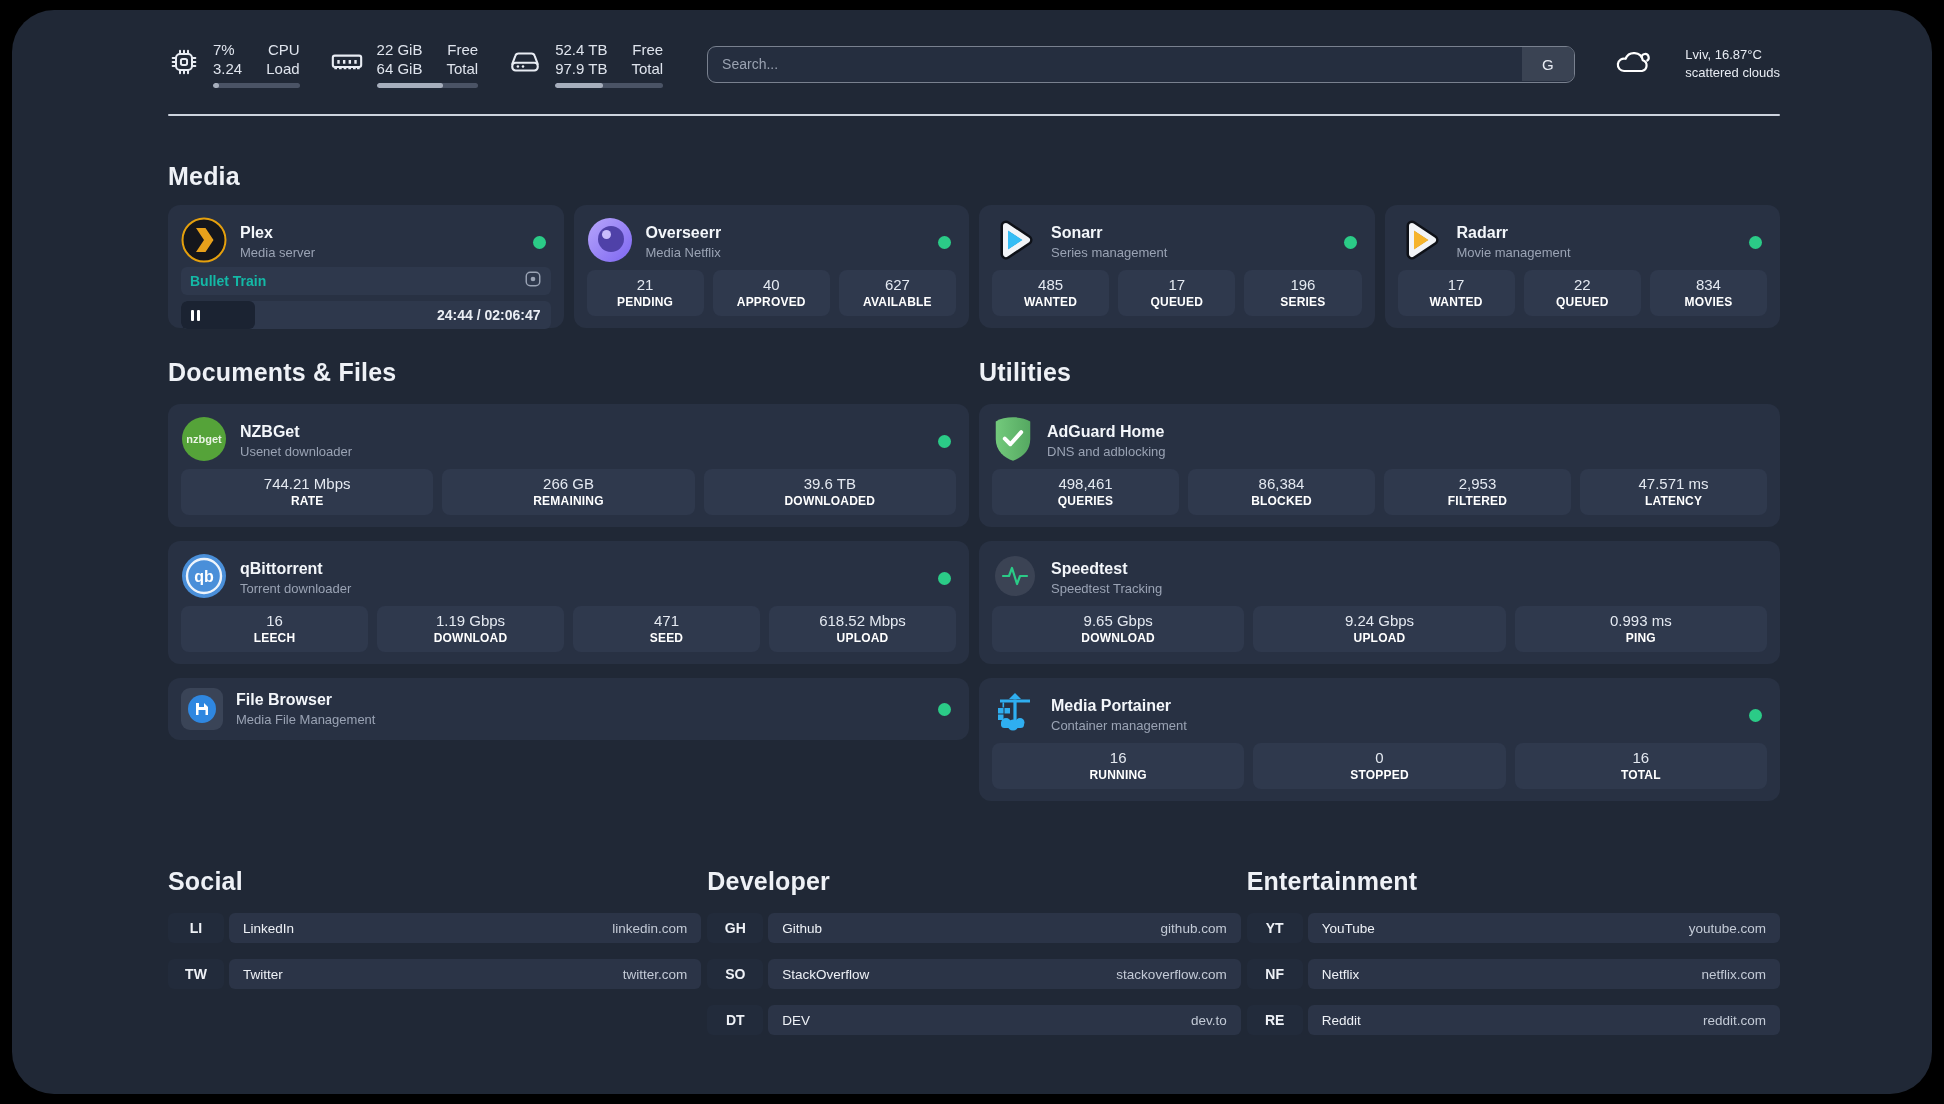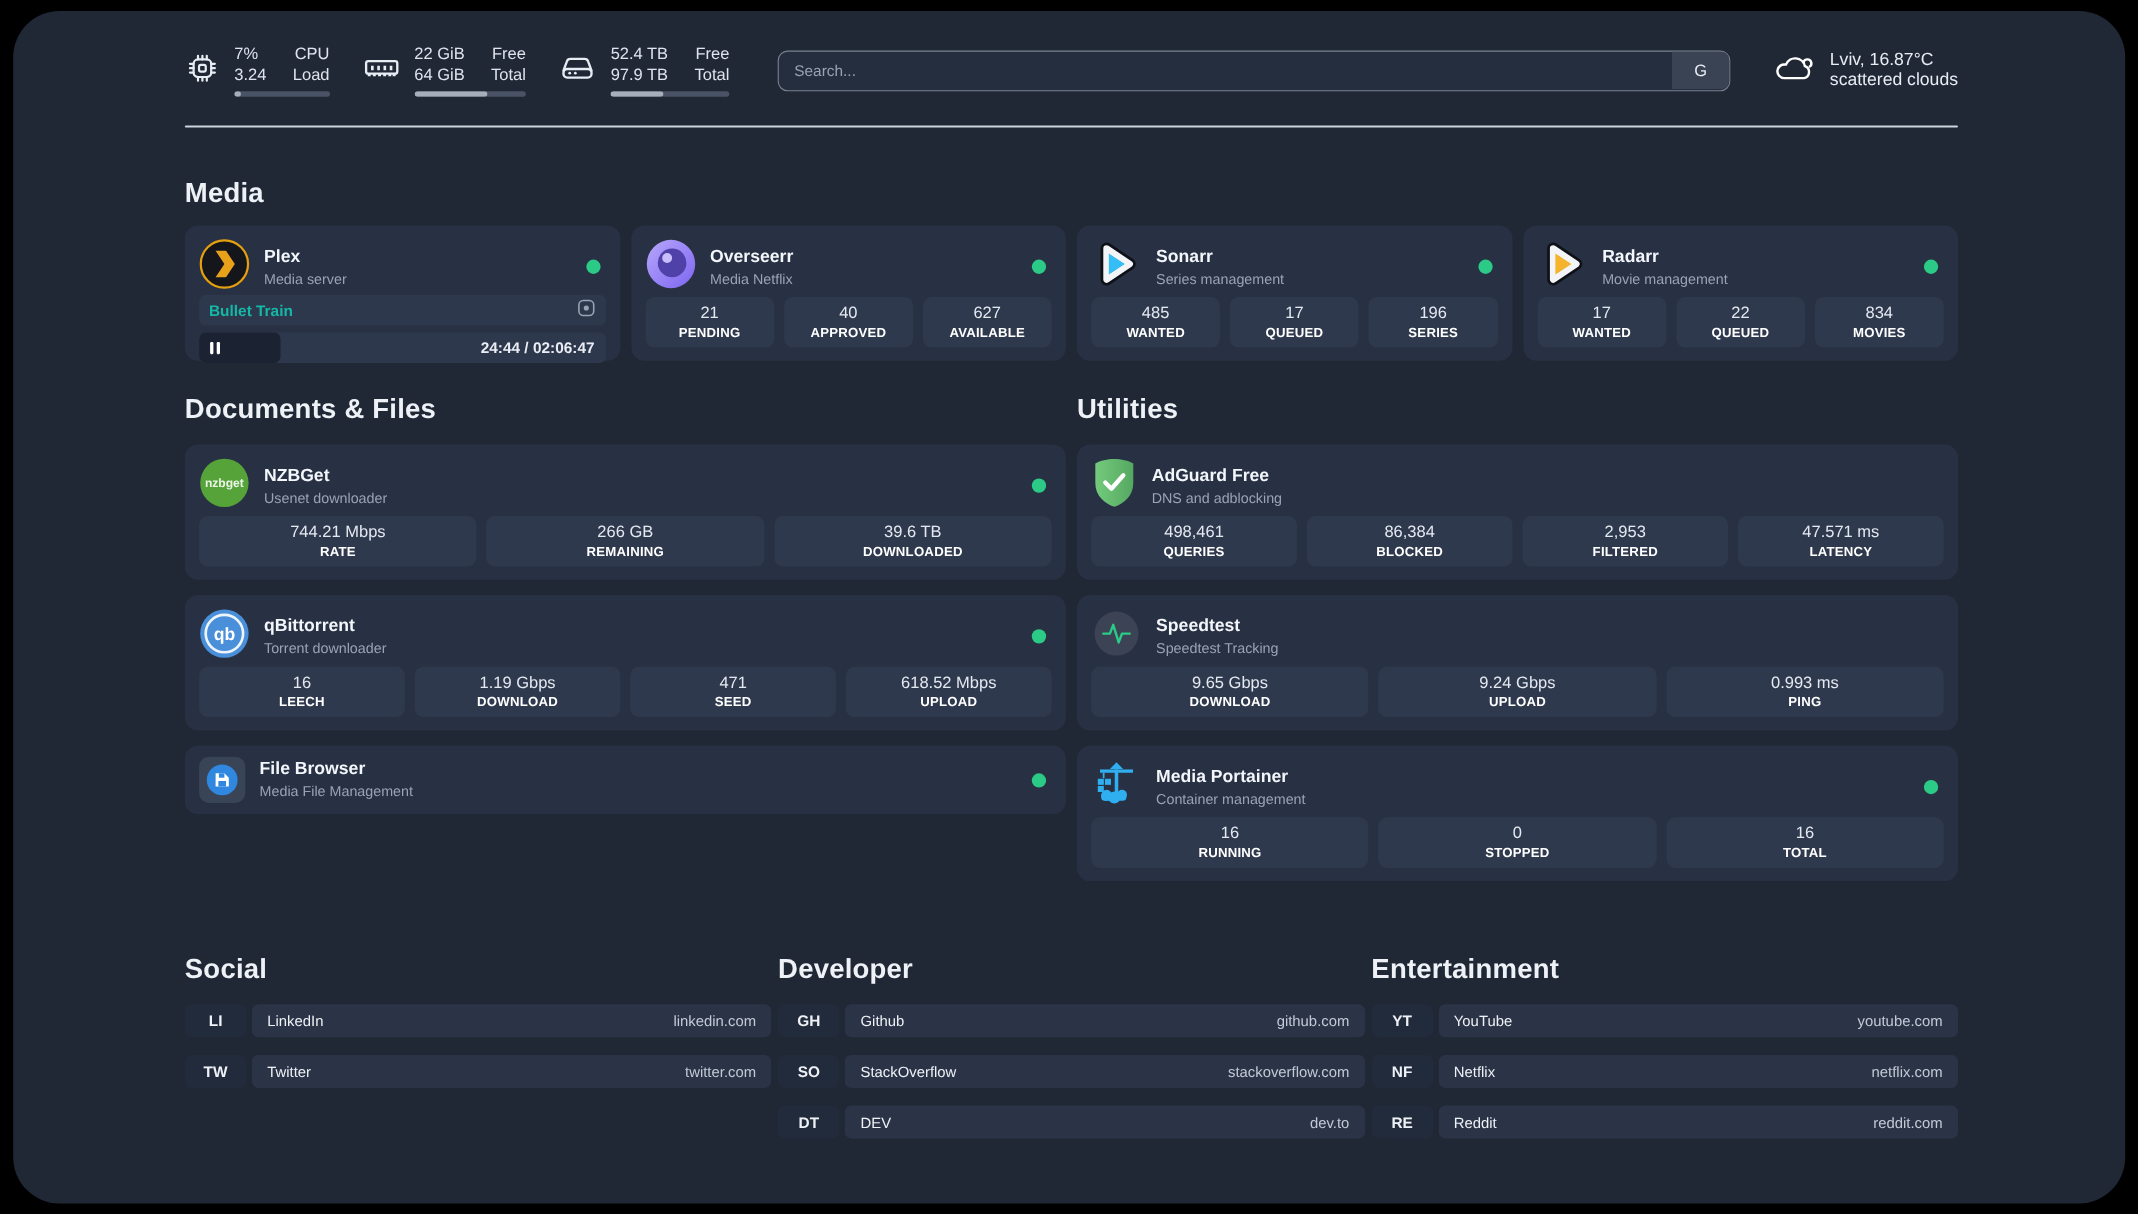--- a/index.html
+++ b/index.html
@@ -25,21 +25,21 @@
   .search { width:100%; height:37px; background:#252e3f; border:1.5px solid #79818f;
             border-radius:9px; color:#c4b5fd; font-size:14px; padding:0 29px 0 14px;
             font-family:"Liberation Sans", sans-serif; outline:none; }
   .search::placeholder { color:#9aa2b1; }
   .search-engine { position:absolute; right:1.5px; top:1.5px; bottom:1.5px; width:52px;
             background:#3a4353; border-radius:0 7px 7px 0; display:flex; align-items:center;
             justify-content:center; color:#e8ecf3; font-size:15px; cursor:pointer; }
 
   .weather { display:flex; align-items:center; gap:12px; color:#e8ecf3; }
   .weather-text { display:flex; flex-direction:column; }
-  .weather-text span { font-size:16px; line-height:18px; }
+  .weather-text span { font-size:13px; line-height:18px;margin-left:20px; }
 
   .divider { margin-top:26px; height:2px; background:#ccd3de; border-radius:1px; }
 
   
   .h-section { font-size:25px; font-weight:700; color:#eef1f6; letter-spacing:.2px; }
   .media-head { margin:46px 0 14px; }
   .media-grid { display:grid; grid-template-columns:repeat(4,1fr); gap:10px; }
 
   .card { background:#283143; border-radius:12px; padding:12px 13px; display:flex;
           flex-direction:column; cursor:pointer; }
@@ -436,21 +436,21 @@
                       <linearGradient id="agg" x1="0" y1="0" x2="1" y2="0">
                   <stop offset="0" stop-color="#73ca7c"></stop>
                         <stop offset="1" stop-color="#55a861"></stop>
                 </linearGradient>
                     </defs>
                 <path d="M12 .8C8.2.8 4.2 1.7 1.5 3.3V14c0 7.2 5.2 11.4 10.5 13.2C17.3 25.4 22.5 21.2 22.5 14V3.3C19.8 1.7 15.8.8 12 .8z" fill="url(#agg)"></path>
                 <path d="M7 13.8l3.4 3.4 6.6-7.4" stroke="#fff" stroke-width="2.4" fill="none" stroke-linecap="round" stroke-linejoin="round"></path>
               </svg>
             </span>
             <div class="titles">
-              <div class="card-title">AdGuard Free</div>
+              <div class="card-title">AdGuard Home</div>
               <div class="card-sub">DNS and adblocking</div>
             </div>
           </div>
           <div class="stats-row">
             <div class="stat">
               <div class="stat-value">498,461</div>
               <div class="stat-label">QUERIES</div>
             </div>
             <div class="stat">
               <div class="stat-value">86,384</div>

